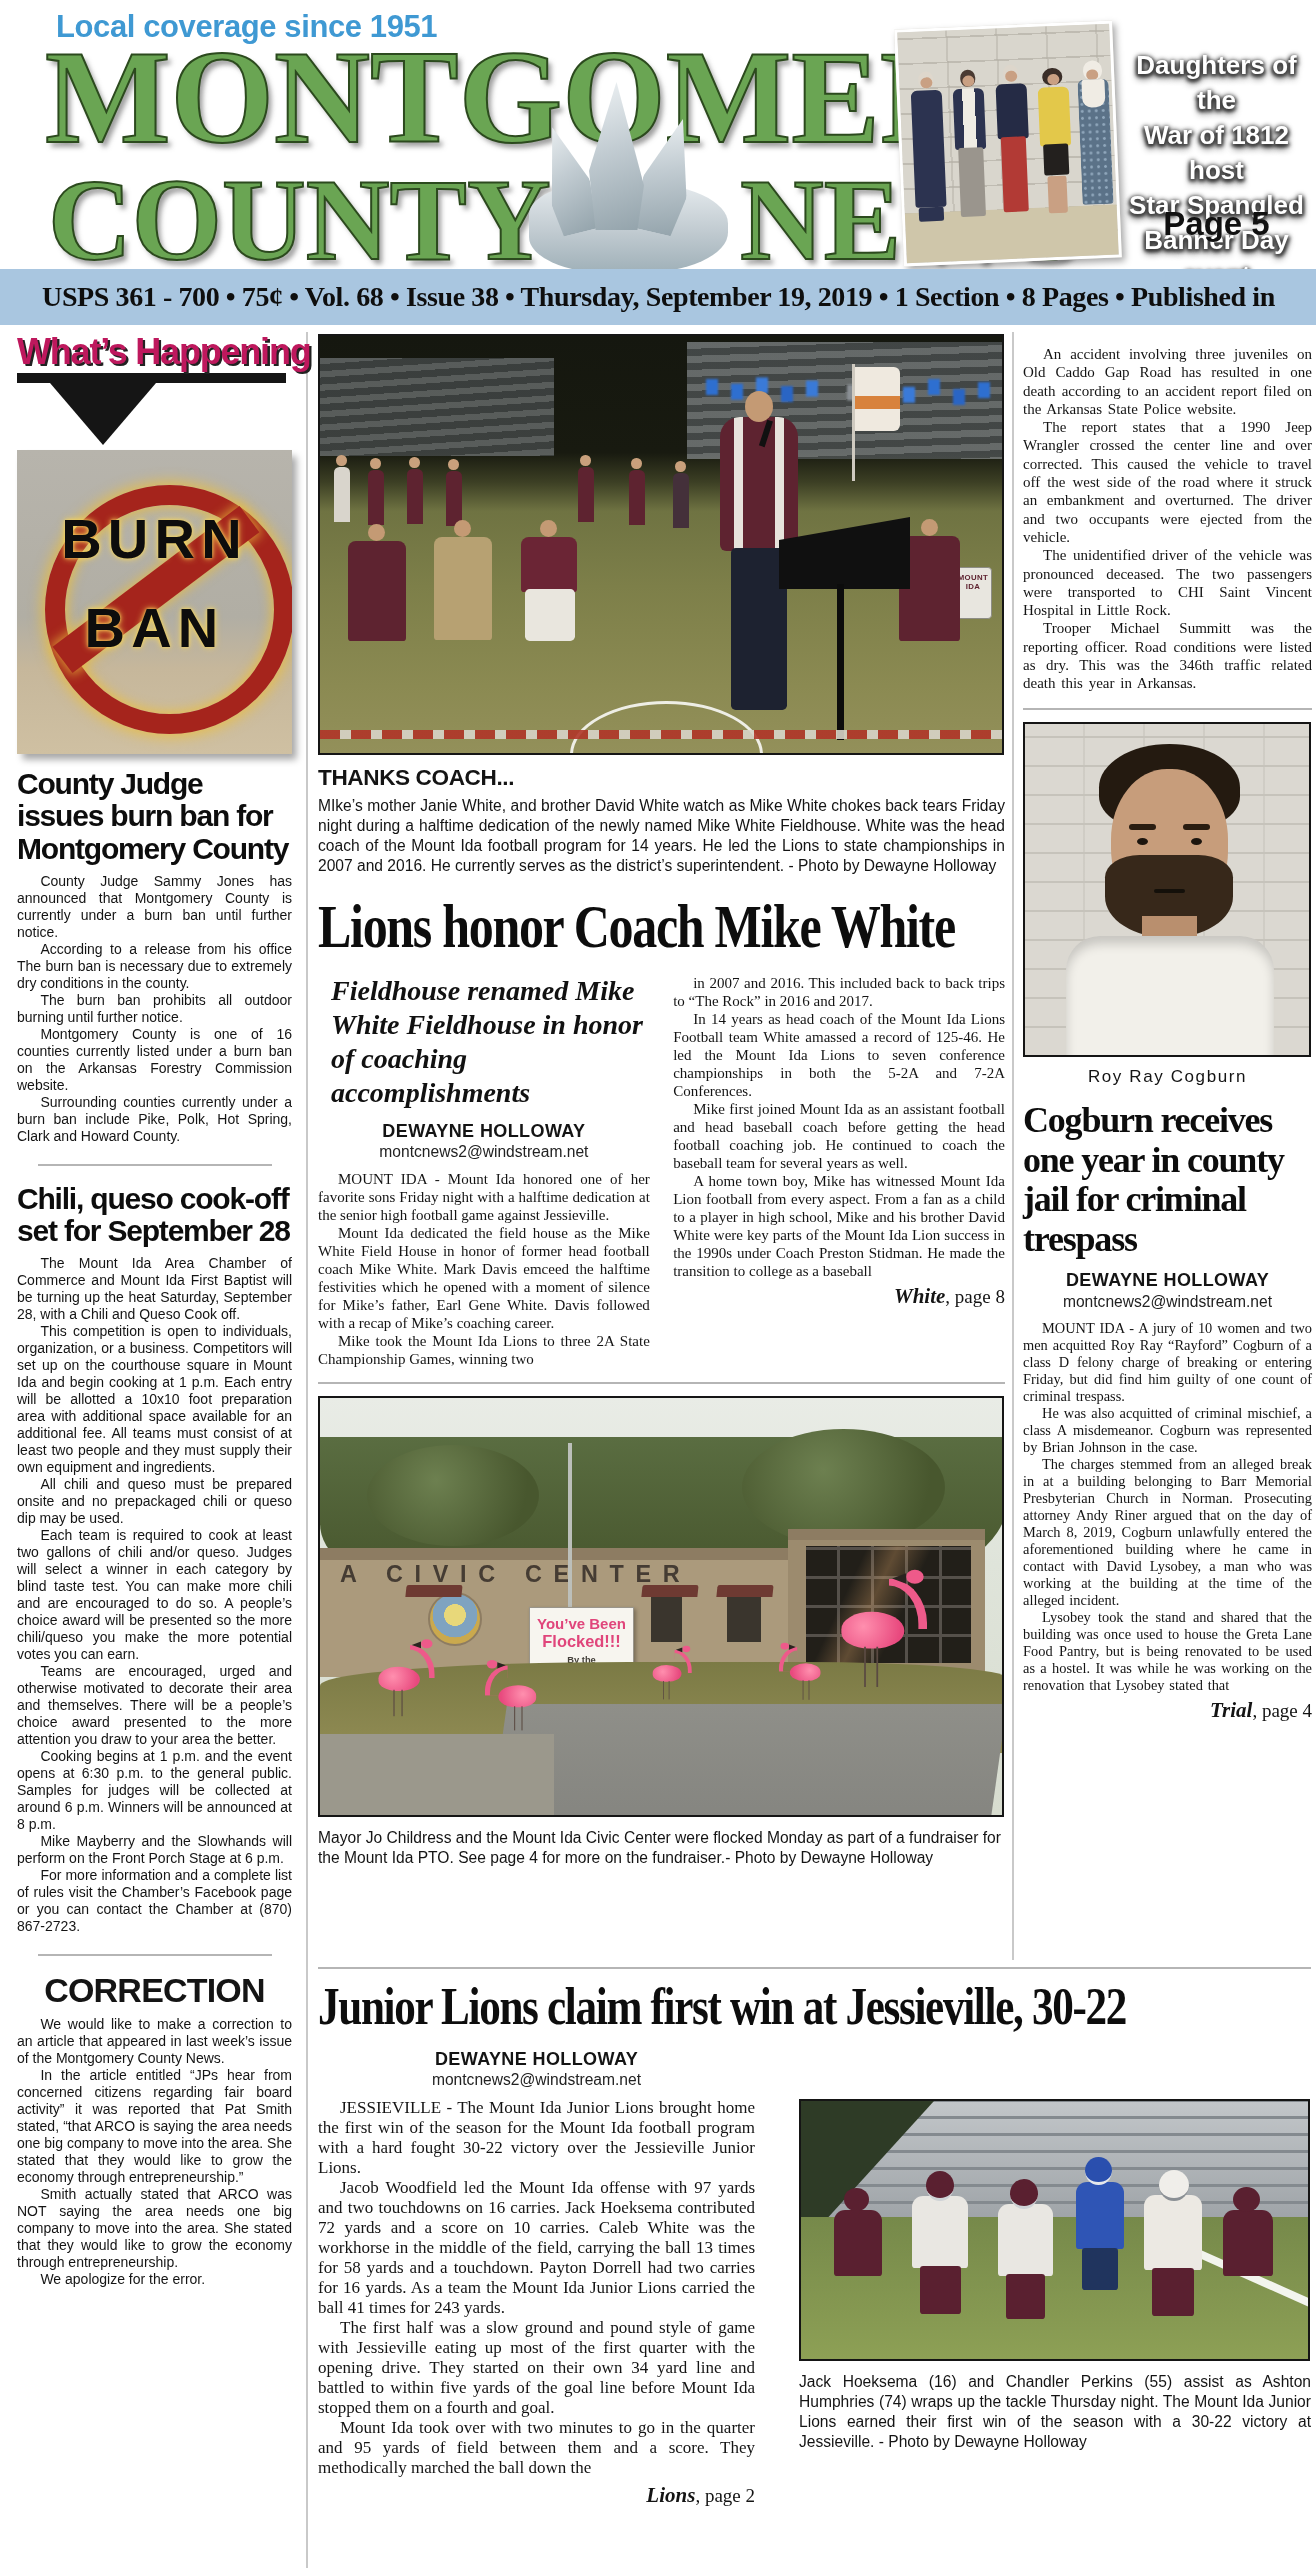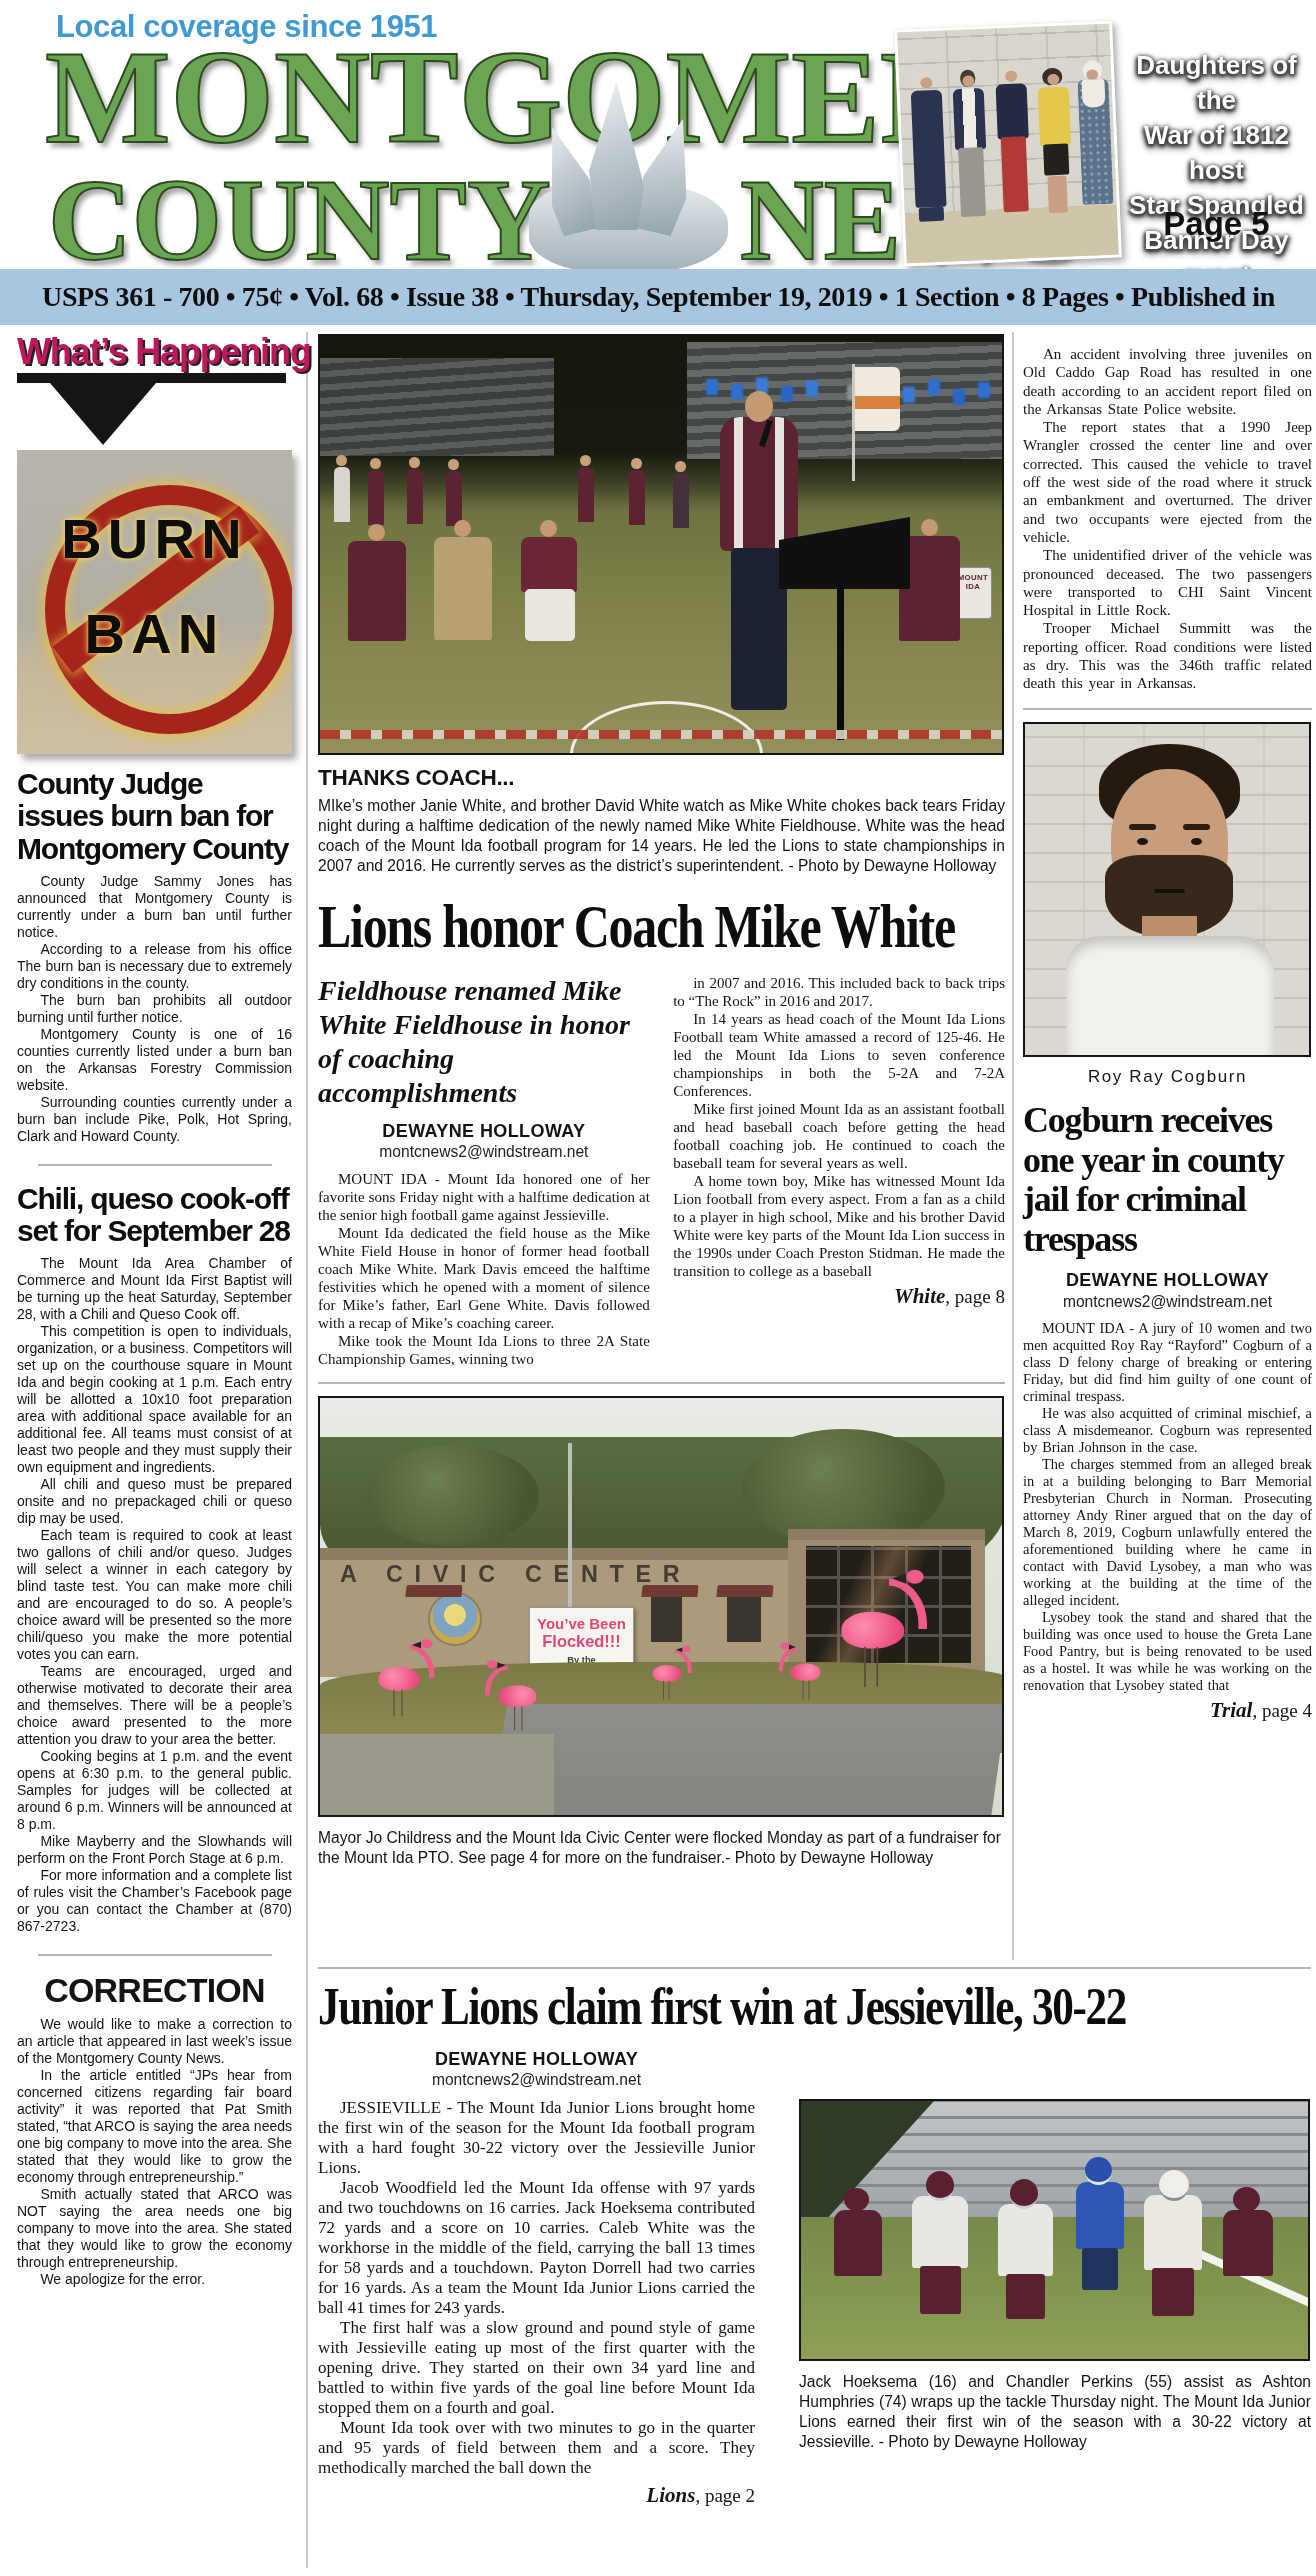--- a/index.html
+++ b/index.html
@@ -54,37 +54,37 @@
           border-right:53px solid transparent;border-top:62px solid #151515;}
   .burn-img{position:relative;width:275px;height:304px;overflow:hidden;
       background:linear-gradient(180deg,#b7b4ac 0%,#b1aea4 55%,#c6b79b 72%,#cfc0a2 100%);
       box-shadow:4.7px 5.5px 7px rgba(0,0,0,.35);}
   .burn-ring{position:absolute;left:28px;top:35px;width:209px;height:209px;border-radius:50%;
       border:20px solid #a5241c;box-shadow:0 0 12.5px 3.9px rgba(235,190,60,.75),inset 0 0 11px 3.1px rgba(235,190,60,.75);}
   .burn-slash{position:absolute;left:22px;top:123px;width:234px;height:33px;background:#a5241c;
       transform:rotate(-37deg);box-shadow:0 0 11px 2.3px rgba(235,190,60,.7);}
   .burn-word{position:absolute;width:100%;text-align:center;font:900 56px/1 "Liberation Sans",sans-serif;
       color:#0d0d0d;letter-spacing:6.2px;text-shadow:0 0 7.8px rgba(250,215,90,.95),0 0 3.1px rgba(250,215,90,.9);}
-  .bw1{top:61px;} .bw2{top:156px;}
+  .bw1{top:61px;} .bw2{top:150px;}
   .sb-h{font:bold 30px/1.08 "Liberation Sans",sans-serif;letter-spacing:-1.2px;color:#0d0d0d;margin:14px 0 7.8px 0;}
   .sb-p{font:14px/17px "Liberation Sans",sans-serif;text-align:justify;text-indent:23.4px;margin:0;}
   .sb-div{width:234px;margin:19px auto 17px auto;}
   .corr-h{font:bold 34px/1 "Liberation Sans",sans-serif;letter-spacing:-0.8px;text-align:center;margin:4.7px 0 9.4px 0;}
 
   
   .mid{left:318px;top:334px;width:687px;}
   .photo-frame{position:relative;border:2.3px solid #151515;overflow:hidden;background:#222;}
   .cap-title{font:900 22.6px/1.1 "Liberation Sans",sans-serif;letter-spacing:-0.4px;margin:11px 0 4.7px 0;}
   .cap-text{font:15.6px/20px "Liberation Sans",sans-serif;text-align:justify;}
   .lions-h{margin-top:20px;}
   .squeeze{display:inline-block;transform-origin:0 50%;white-space:nowrap;}
   .lions-h .squeeze{font:bold 61px/1 "Liberation Serif",serif;letter-spacing:-1.6px;color:#0d0d0d;transform:scaleX(.82);}
   .artrow{display:flex;gap:23.4px;margin-top:17px;}
   .artcol{width:332px;}
-  .subhead{font:bold italic 28px/34px "Liberation Serif",serif;color:#111;}
+  .subhead{font:bold italic 28px/34px "Liberation Serif",serif;color:#111;margin-left:13px;}
   .byline{font:bold 18px/1.2 "Liberation Sans",sans-serif;text-align:center;margin-top:11px;letter-spacing:0.4px;}
   .email{font:15.6px/1.3 "Liberation Sans",sans-serif;text-align:center;color:#222;margin-bottom:7.8px;}
   .art-p{font:15px/18px "Liberation Serif",serif;text-align:justify;text-indent:20px;margin:0;}
   .jump{font:14px/1 "Liberation Serif",serif;text-align:right;margin-top:6.2px;}
   .jumpword{font:bold italic 21px/1 "Liberation Serif",serif;}
   .jumppage{font:19px/1 "Liberation Serif",serif;}
   .mid-div{width:687px;margin-top:14px;}
   .civic-cap{font:15.6px/20px "Liberation Sans",sans-serif;text-align:left;margin-top:11px;}
 
   

